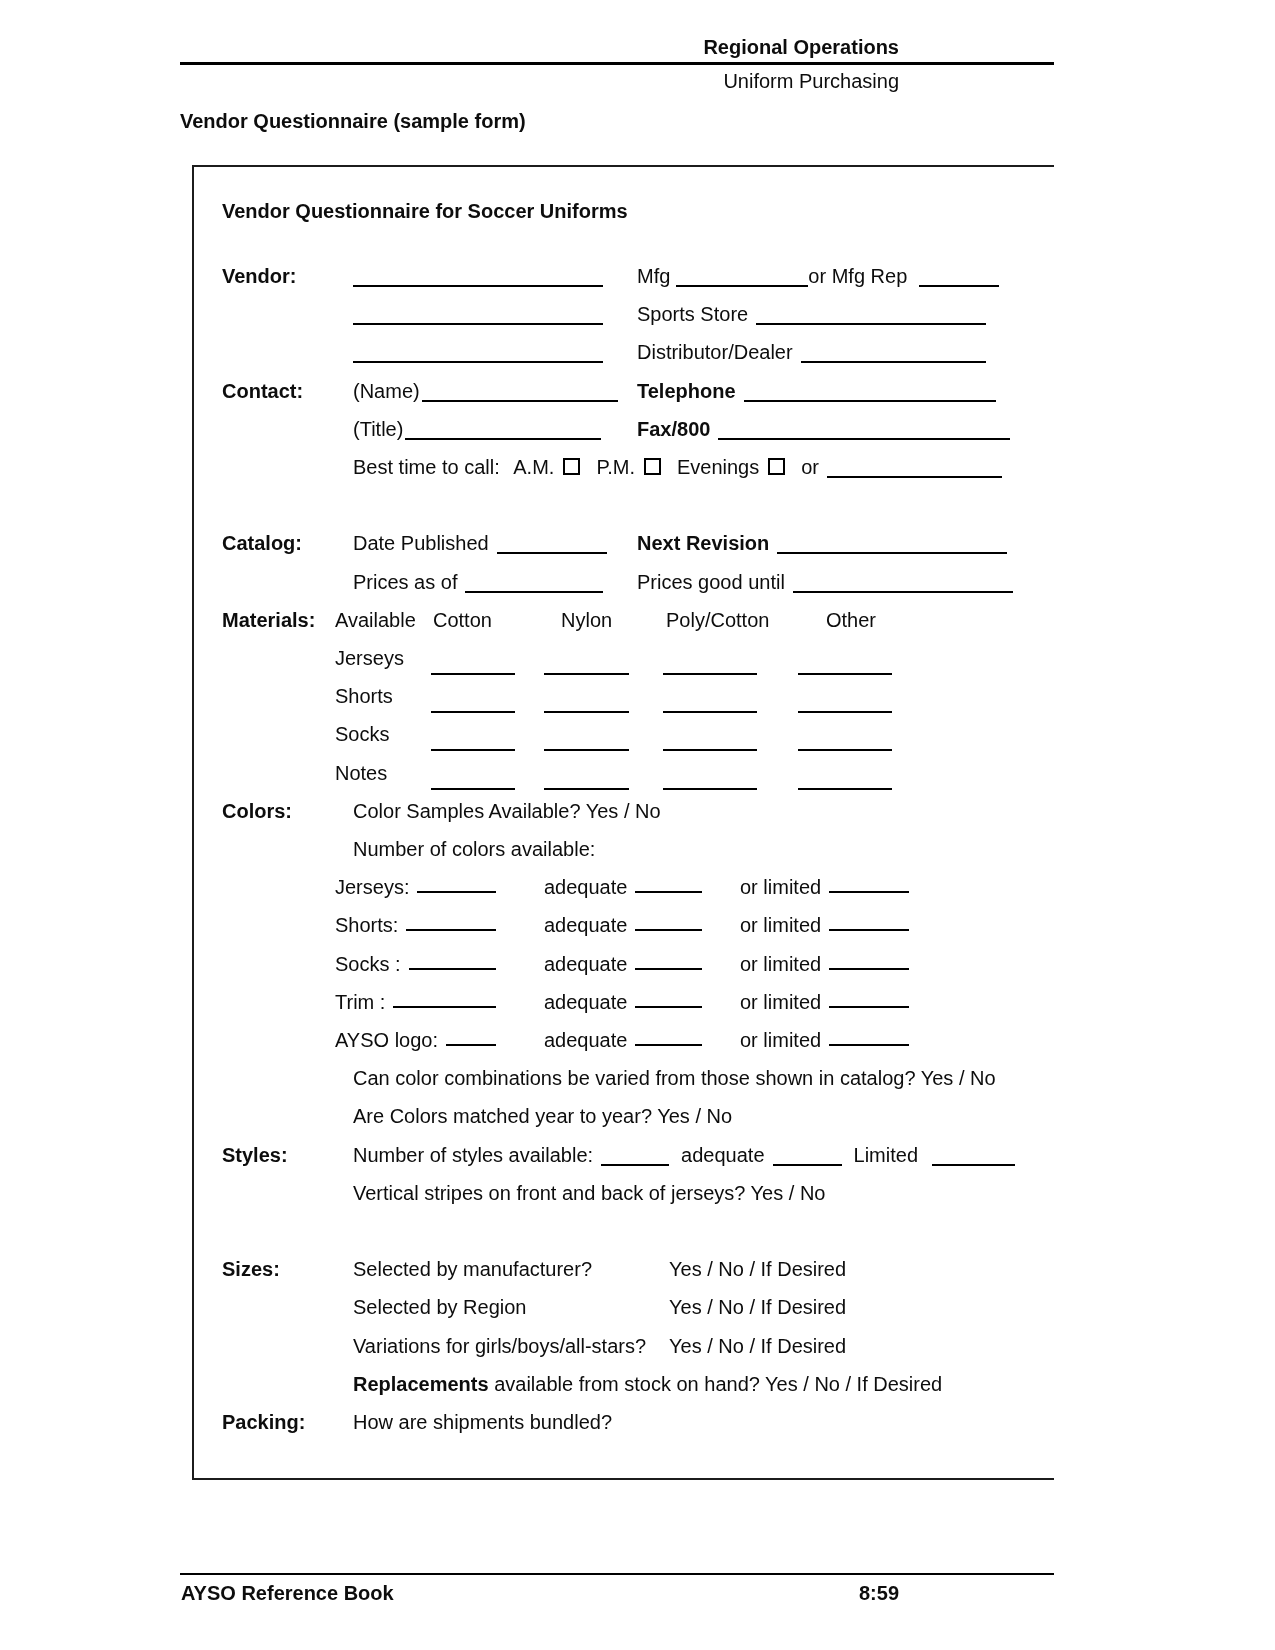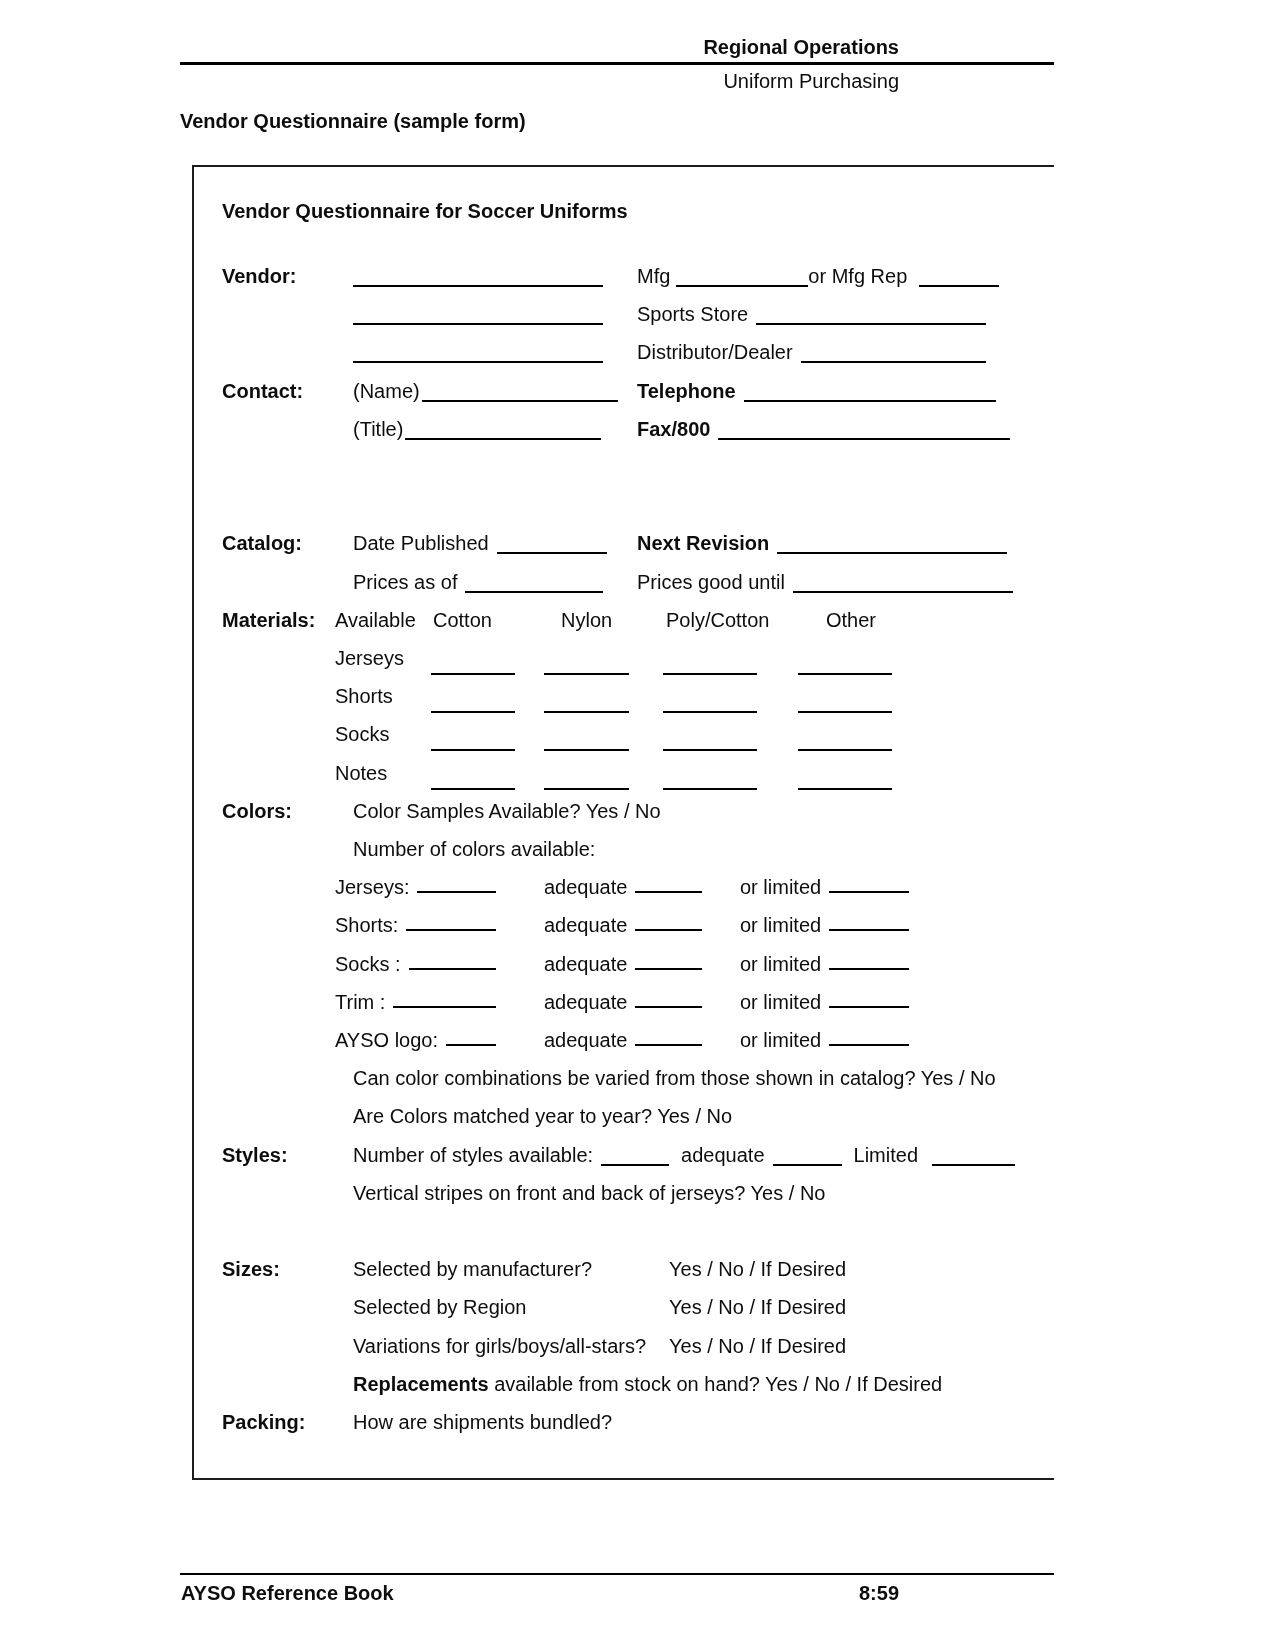--- a/index.html
+++ b/index.html
@@ -73,20 +73,26 @@
 
     <div class="row" style="top:213px">
       <span class="c1">Contact:</span>
       <span class="c2"><span>(Name)</span><span class="bl t" style="width:196px"></span></span>
       <span class="c3"><span class="b">Telephone</span><span class="bl" style="width:252px"></span></span>
     </div>
     <div class="row" style="top:251px">
       <span class="c2"><span>(Title)</span><span class="bl t" style="width:196px"></span></span>
       <span class="c3"><span class="b">Fax/800</span><span class="bl" style="width:292px"></span></span>
     </div>
+    <div class="row" style="top:289px">
+      <span class="c2">
+        <span>Best time to call:</span>
+        <span style="margin-left:8px">A.M.</span><span class="cb"></span><span>P.M.</span><span class="cb"></span><span>Evenings</span><span class="cb"></span><span>or</span><span class="bl" style="width:175px"></span>
+      </span>
+    </div>
 
     <div class="row" style="top:365px">
       <span class="c1">Catalog:</span>
       <span class="c2"><span>Date Published</span><span class="bl" style="width:110px"></span></span>
       <span class="c3"><span class="b">Next Revision</span><span class="bl" style="width:230px"></span></span>
     </div>
     <div class="row" style="top:404px">
       <span class="c2"><span>Prices as of</span><span class="bl" style="width:138px"></span></span>
       <span class="c3"><span>Prices good until</span><span class="bl" style="width:220px"></span></span>
     </div>

